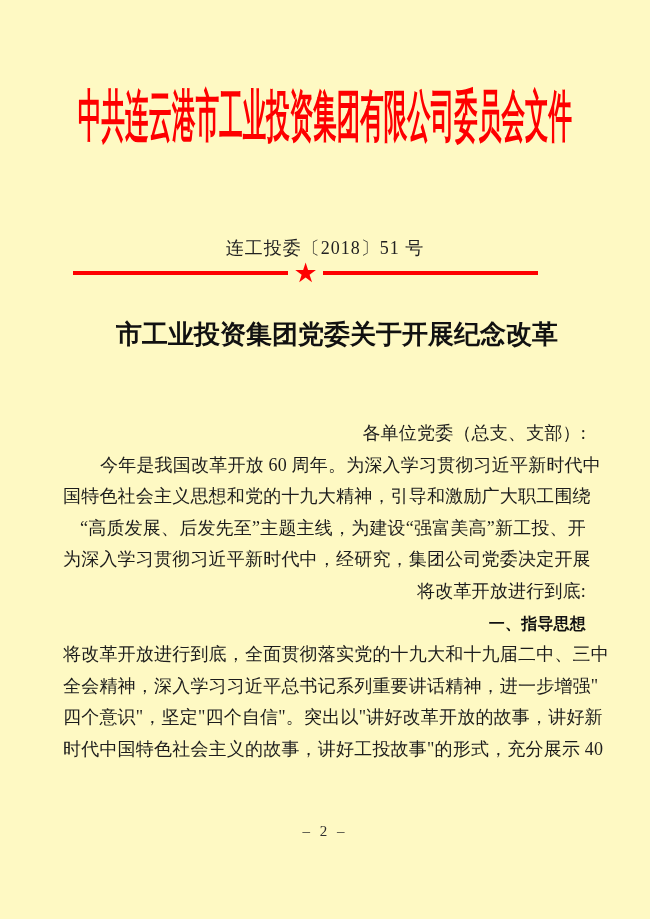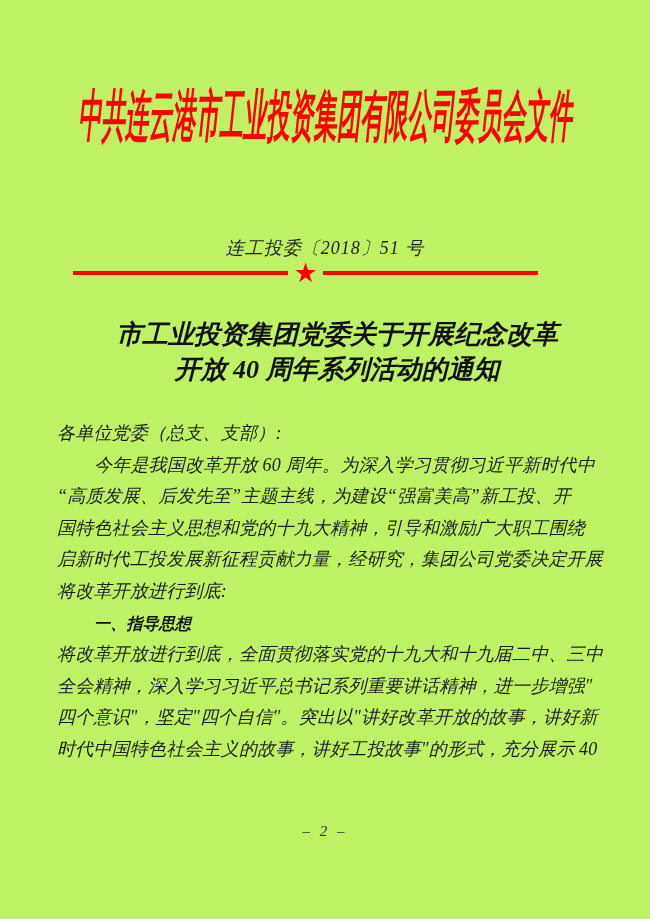--- a/index.html
+++ b/index.html
@@ -1,24 +1,23 @@
 <!DOCTYPE html>
 <html><head>
 <meta charset="utf-8">
 <style>
   html, body { margin: 0; padding: 0; background: #ffffff; }
   .page {
     position: relative;
     width: 650px;
     height: 919px;
-    background: #bef264;
+    background: #fef9c3;
     overflow: hidden;
     font-family: "Liberation Serif", "DejaVu Serif", serif;
     color: #1a1a1a;
-    font-style: italic;
   }
 
   
   .org-title-wrap {
     position: absolute;
     top: 84px;
     left: 0;
     width: 650px;
     height: 64px;
     display: flex;
@@ -84,24 +83,25 @@
     font-weight: bold;
     line-height: 35px;
     color: #111111;
   }
   .doc-title .t-line { display: block; white-space: nowrap; padding-left: 24px; }
 
   
   .body-block {
     position: absolute;
     top: 418px;
-    left: 57px;
+    left: 63px;
     width: 523px;
     font-size: 18px;
     color: #1c1c1c;
+    text-align: right;
   }
   .body-block .line {
     height: 31.6px;
     line-height: 31.6px;
     white-space: nowrap;
     letter-spacing: 0.2px;
   }
   .body-block .indent { text-indent: 37px; }
   .body-block .heading {
     font-family: "Liberation Sans", "DejaVu Sans", sans-serif;
@@ -135,30 +135,29 @@
   <div class="doc-number">连工投委〔2018〕51 号</div>
 
   <div class="divider">
     <span class="rule"></span>
     <span class="star">★</span>
     <span class="rule"></span>
   </div>
 
   <h1 class="doc-title">
     <span class="t-line">市工业投资集团党委关于开展纪念改革</span>
-    <span class="t-line">开放 40 周年系列活动的通知</span>
   </h1>
 
   <div class="body-block">
     <div class="line">各单位党委（总支、支部）:</div>
 
     <div class="line indent">今年是我国改革开放 60 周年。为深入学习贯彻习近平新时代中</div>
+    <div class="line">国特色社会主义思想和党的十九大精神，引导和激励广大职工围绕</div>
     <div class="line">“高质发展、后发先至”主题主线，为建设“强富美高”新工投、开</div>
-    <div class="line">国特色社会主义思想和党的十九大精神，引导和激励广大职工围绕</div>
-    <div class="line">启新时代工投发展新征程贡献力量，经研究，集团公司党委决定开展</div>
+    <div class="line">为深入学习贯彻习近平新时代中，经研究，集团公司党委决定开展</div>
     <div class="line">将改革开放进行到底:</div>
 
     <div class="line heading">一、指导思想</div>
 
     <div class="line">将改革开放进行到底，全面贯彻落实党的十九大和十九届二中、三中</div>
     <div class="line">全会精神，深入学习习近平总书记系列重要讲话精神，进一步增强"</div>
     <div class="line">四个意识"，坚定"四个自信"。突出以"讲好改革开放的故事，讲好新</div>
     <div class="line">时代中国特色社会主义的故事，讲好工投故事"的形式，充分展示 40</div>
   </div>
 

